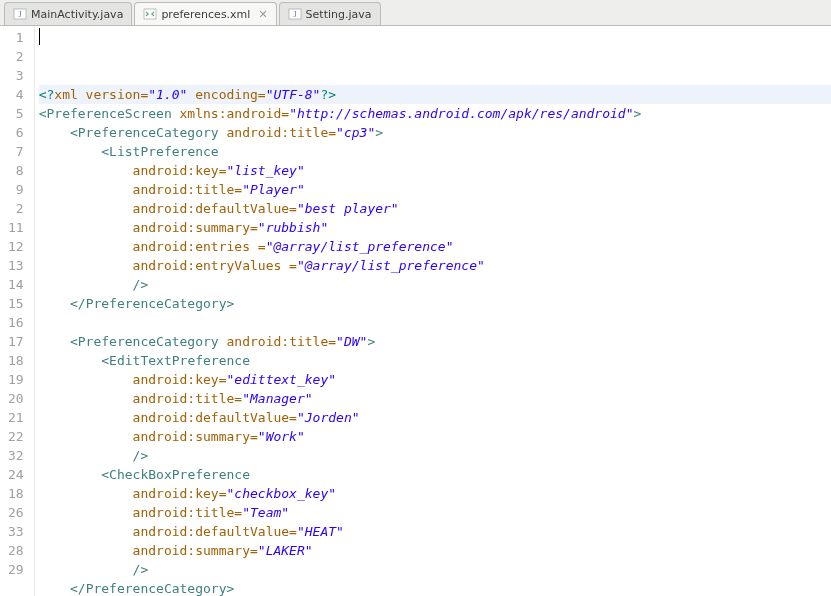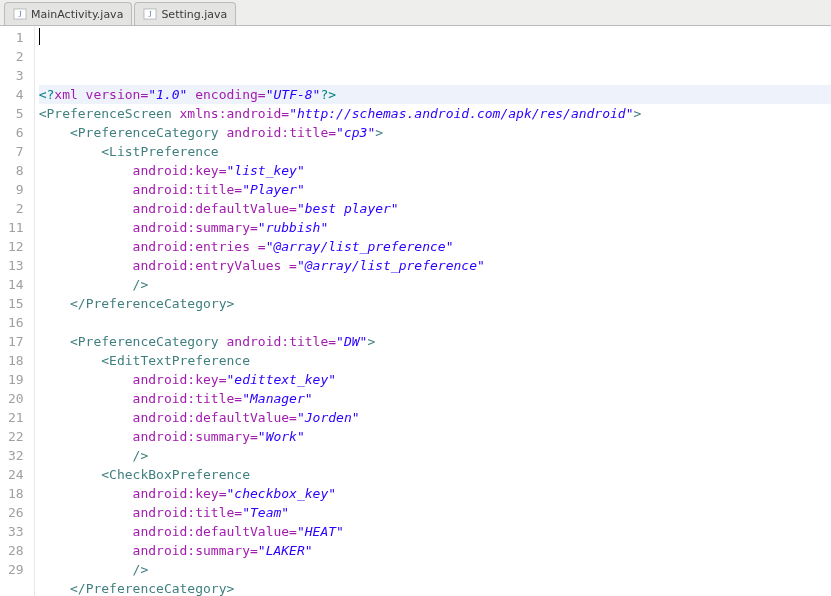--- a/index.html
+++ b/index.html
@@ -68,21 +68,21 @@
   .code {
     padding: 2px 0 0 4px;
     white-space: pre;
     color: #000;
     flex: 1;
     position: relative;
   }
   .code-line { height: 19px; }
   .hl-line { background: #eef3fb; }
   .tag { color: #3f7f7f; }
-  .attr { color: #a21caf; text-align: center; }
+  .attr { color: #a16207; text-align: center; }
   .str { color: #2a00ff; font-style: italic; }
   .pi  { color: #008080; }
   .cursor {
     position: absolute;
     left: 4px;
     top: 2px;
     width: 1px;
     height: 17px;
     background: #000;
   }
@@ -92,20 +92,31 @@
 
 <div class="tab-bar" id="tab-bar">
     <div class="tab">
       <span class="tab-icon">
         <svg width="14" height="14" viewBox="0 0 14 14">
           <rect x="1" y="2" width="12" height="10" fill="#fff" stroke="#999" stroke-width="0.6"></rect>
           <text x="7" y="10" font-size="8" font-family="serif" fill="#5577bb" text-anchor="middle">J</text>
         </svg>
       </span>
       <span>MainActivity.java</span>
+    </div>
+    <div class="tab active">
+      <span class="tab-icon">
+        <svg width="14" height="14" viewBox="0 0 14 14">
+          <rect x="1" y="2" width="12" height="10" fill="#fff" stroke="#999" stroke-width="0.6"></rect>
+          <path d="M3 5 L5.2 7 L3 9" fill="none" stroke="#6a8" stroke-width="1.2"></path>
+          <path d="M11 5 L8.8 7 L11 9" fill="none" stroke="#6a8" stroke-width="1.2"></path>
+        </svg>
+      </span>
+      <span>preferences.xml</span>
+      <span class="close-x">✕</span>
     </div>
     <div class="tab">
       <span class="tab-icon">
         <svg width="14" height="14" viewBox="0 0 14 14">
           <rect x="1" y="2" width="12" height="10" fill="#fff" stroke="#999" stroke-width="0.6"></rect>
           <text x="7" y="10" font-size="8" font-family="serif" fill="#5577bb" text-anchor="middle">J</text>
         </svg>
       </span>
       <span>Setting.java</span>
     </div>

